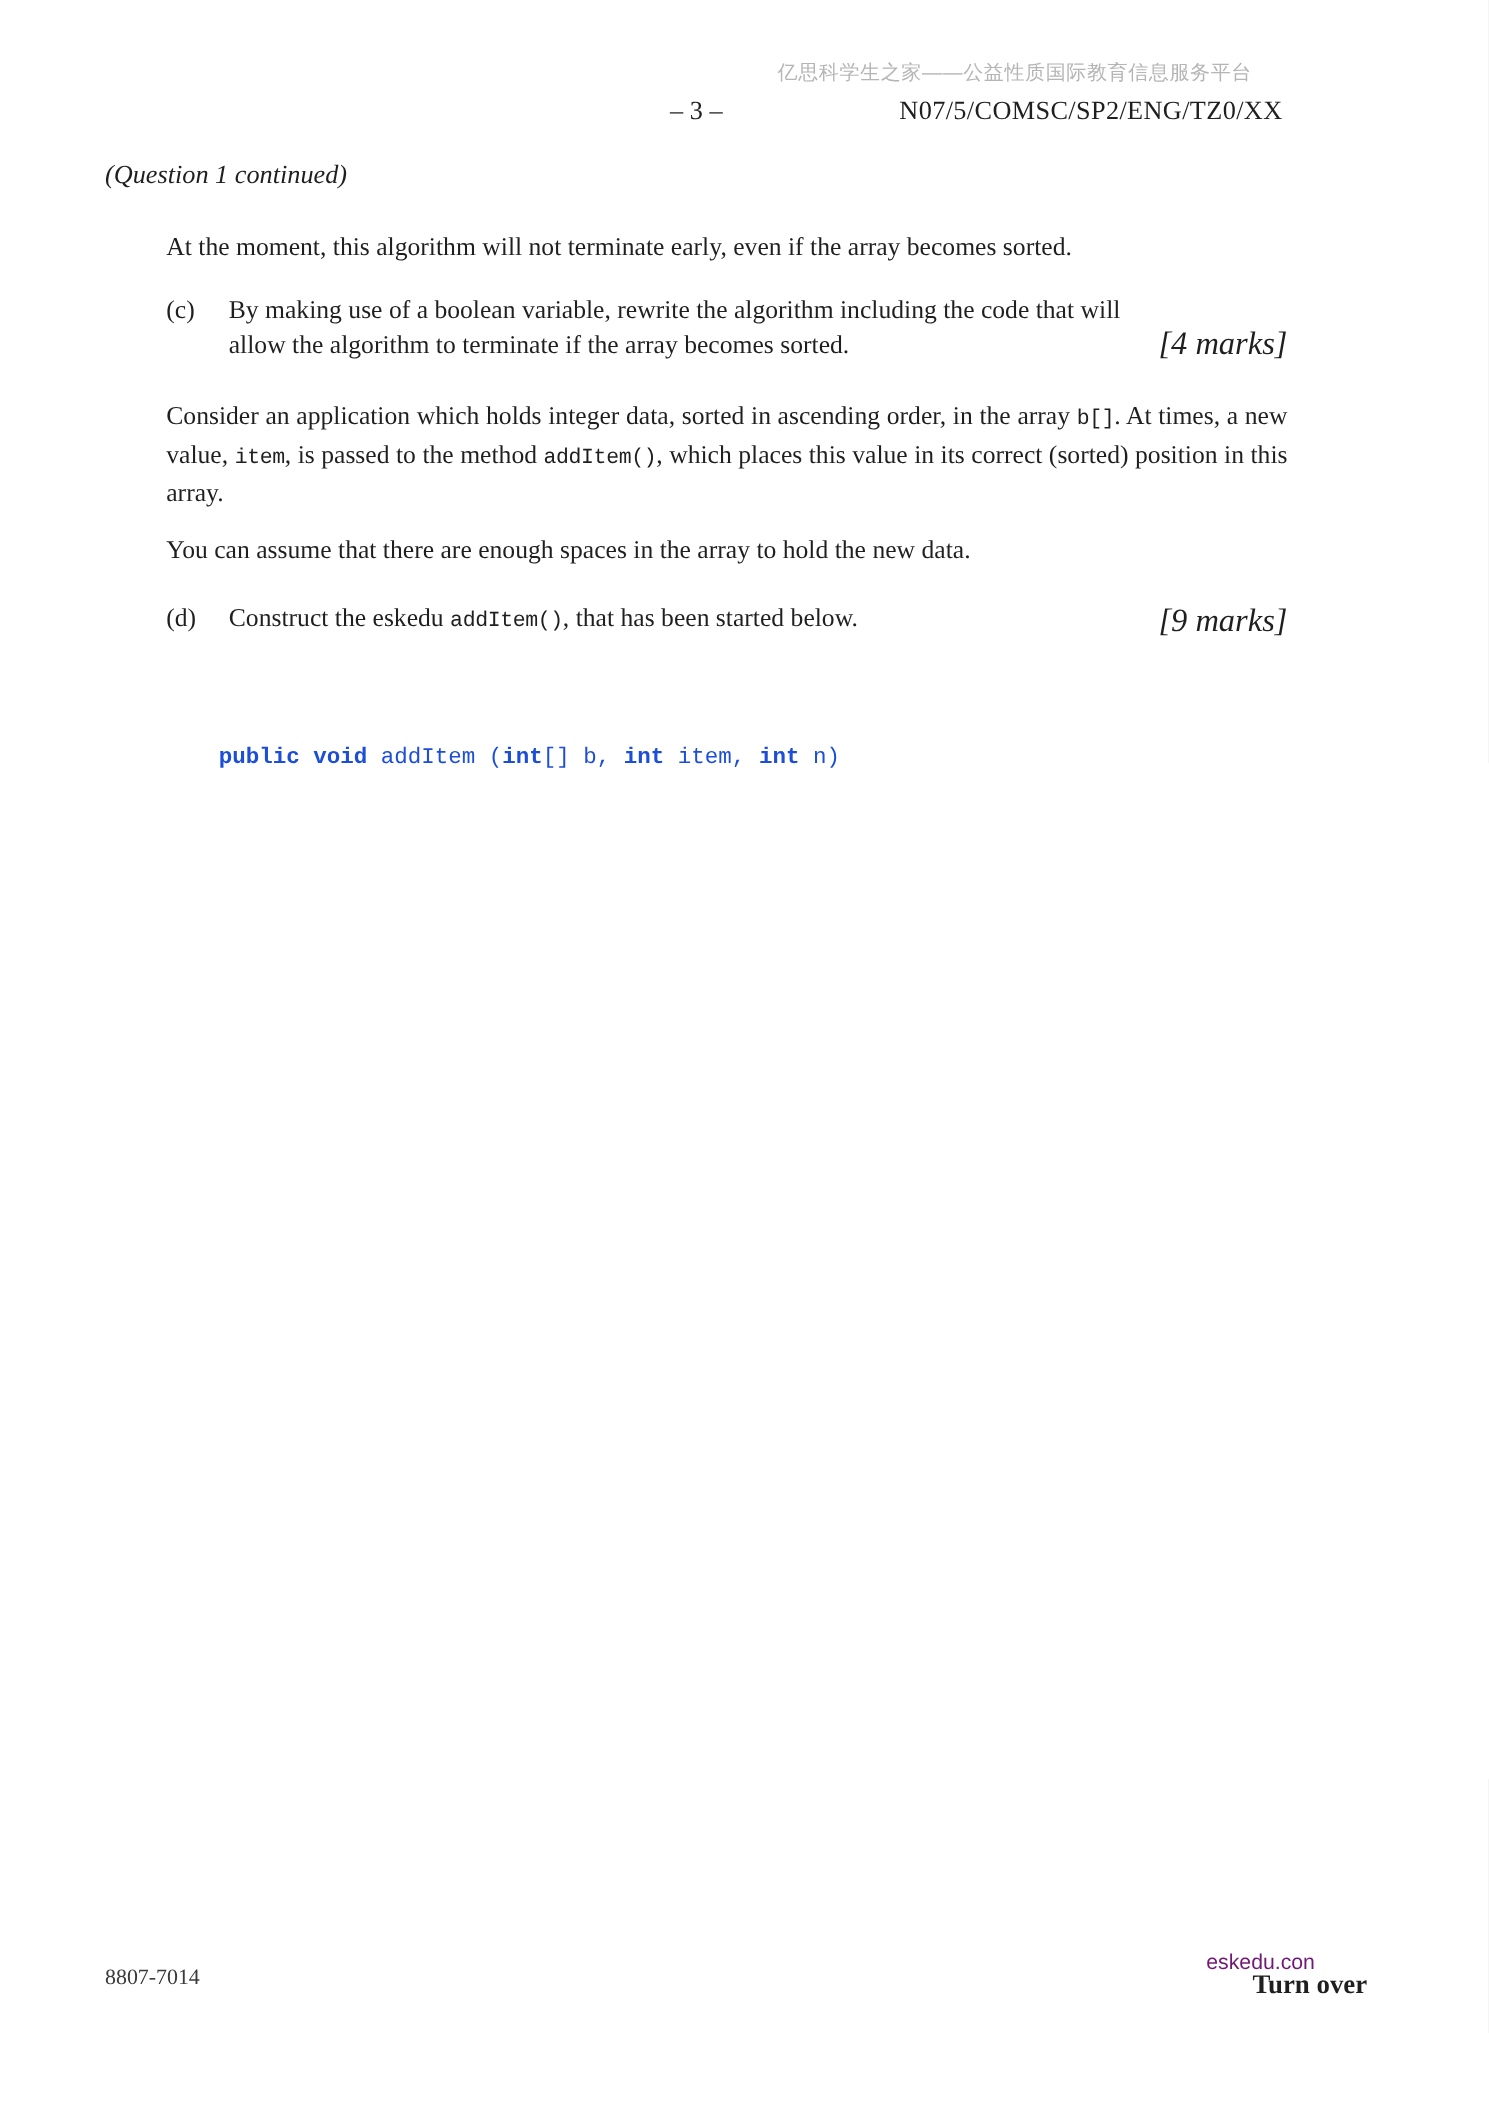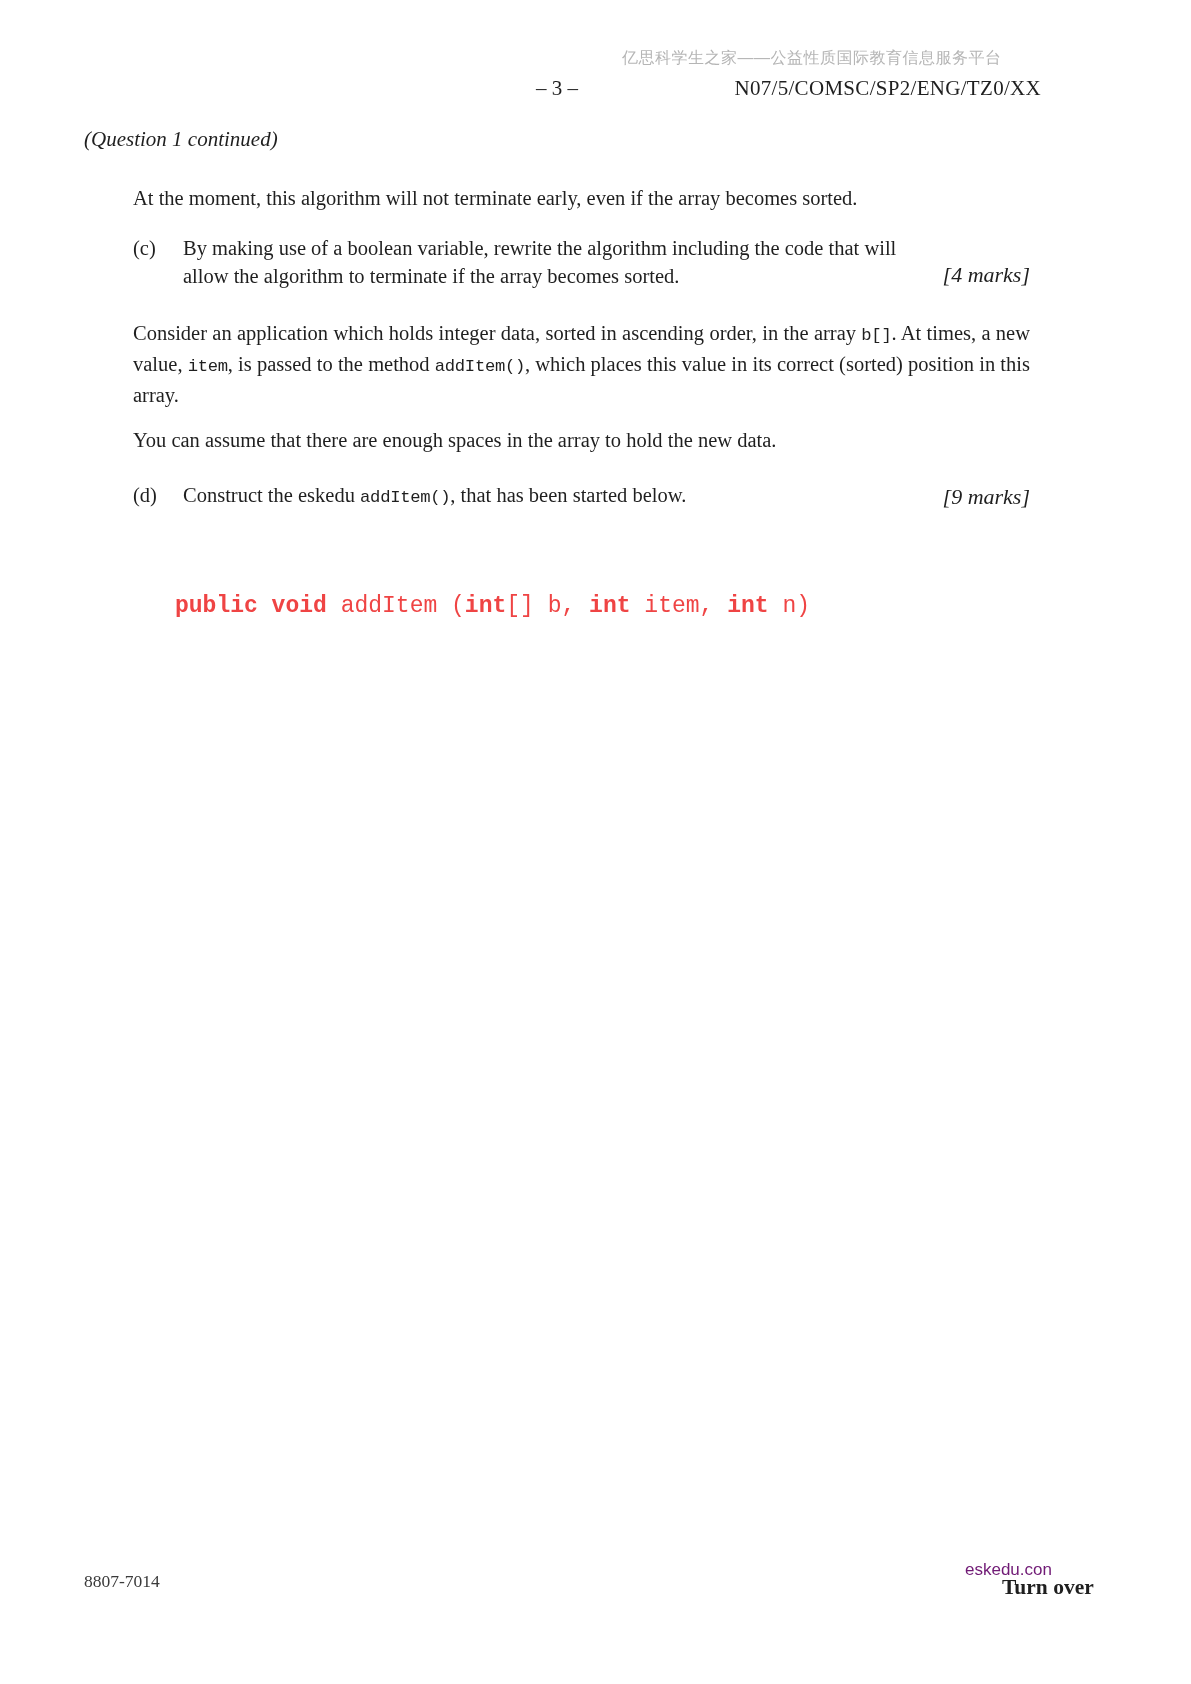--- a/index.html
+++ b/index.html
@@ -15,50 +15,50 @@
   .abs { position:absolute; }
 
   
   #wm-top {
     left:622px; top:48px;
     font-family:"Liberation Sans","DejaVu Sans",sans-serif;
     font-size:16px; color:#b5b5b5; letter-spacing:0.5px;
     white-space:nowrap;
   }
   #page-number { left:536px; top:76px; font-size:21px; }
-  #paper-code  { right:150px; top:76px; font-size:21px; letter-spacing:0.3px; }
+  #paper-code  { right:165px; top:76px; font-size:21px; letter-spacing:0.3px; }
   #q-continued { left:84px; top:127px; font-size:21px; font-style:italic; }
 
   
   .body-text { font-size:20.5px; line-height:28px; }
   #intro        { left:133px; top:184px; width:897px; }
   #para-array   { left:133px; top:319px; width:897px; text-align:justify; }
   #para-assume  { left:133px; top:426px; width:897px; }
 
   .part { left:133px; width:897px; display:flex; }
   #part-c { top:234px; }
   #part-d { top:481px; }
   .part-label { width:50px; flex:0 0 50px; }
   .part-text  { width:735px; flex:0 0 735px; }
   .marks {
     position:absolute; right:0; bottom:1px;
-    font-style:italic; font-size:22px; white-space:nowrap;margin-left:34px;
+    font-style:italic; font-size:26px; white-space:nowrap;margin-left:34px;
   }
 
   
   .s-mono {
     font-family:"Liberation Mono","DejaVu Sans Mono",monospace;
     font-size:0.84em; letter-spacing:-0.3px;
   }
   .s-bold { font-weight:bold; }
   #code {
     left:175px; top:539px;
     font-family:"Liberation Mono","DejaVu Sans Mono",monospace;
-    font-size:23px; line-height:27px;
-    white-space:pre; color:#ef4444;
+    font-size:18px; line-height:27px;
+    white-space:pre; color:#1d4ed8;
   }
 
   
   #footer-code { left:84px; top:1571px; font-size:17.5px; color:#3a3a3a;text-align:center; }
   #wm-bottom {
     left:965px; top:1560px;
     font-family:"Liberation Sans","DejaVu Sans",sans-serif;
     font-size:17px; color:#701a75; white-space:nowrap;
   }
   #turn-over { left:1002px; top:1575px; font-size:21.5px; font-weight:bold; white-space:nowrap; }

